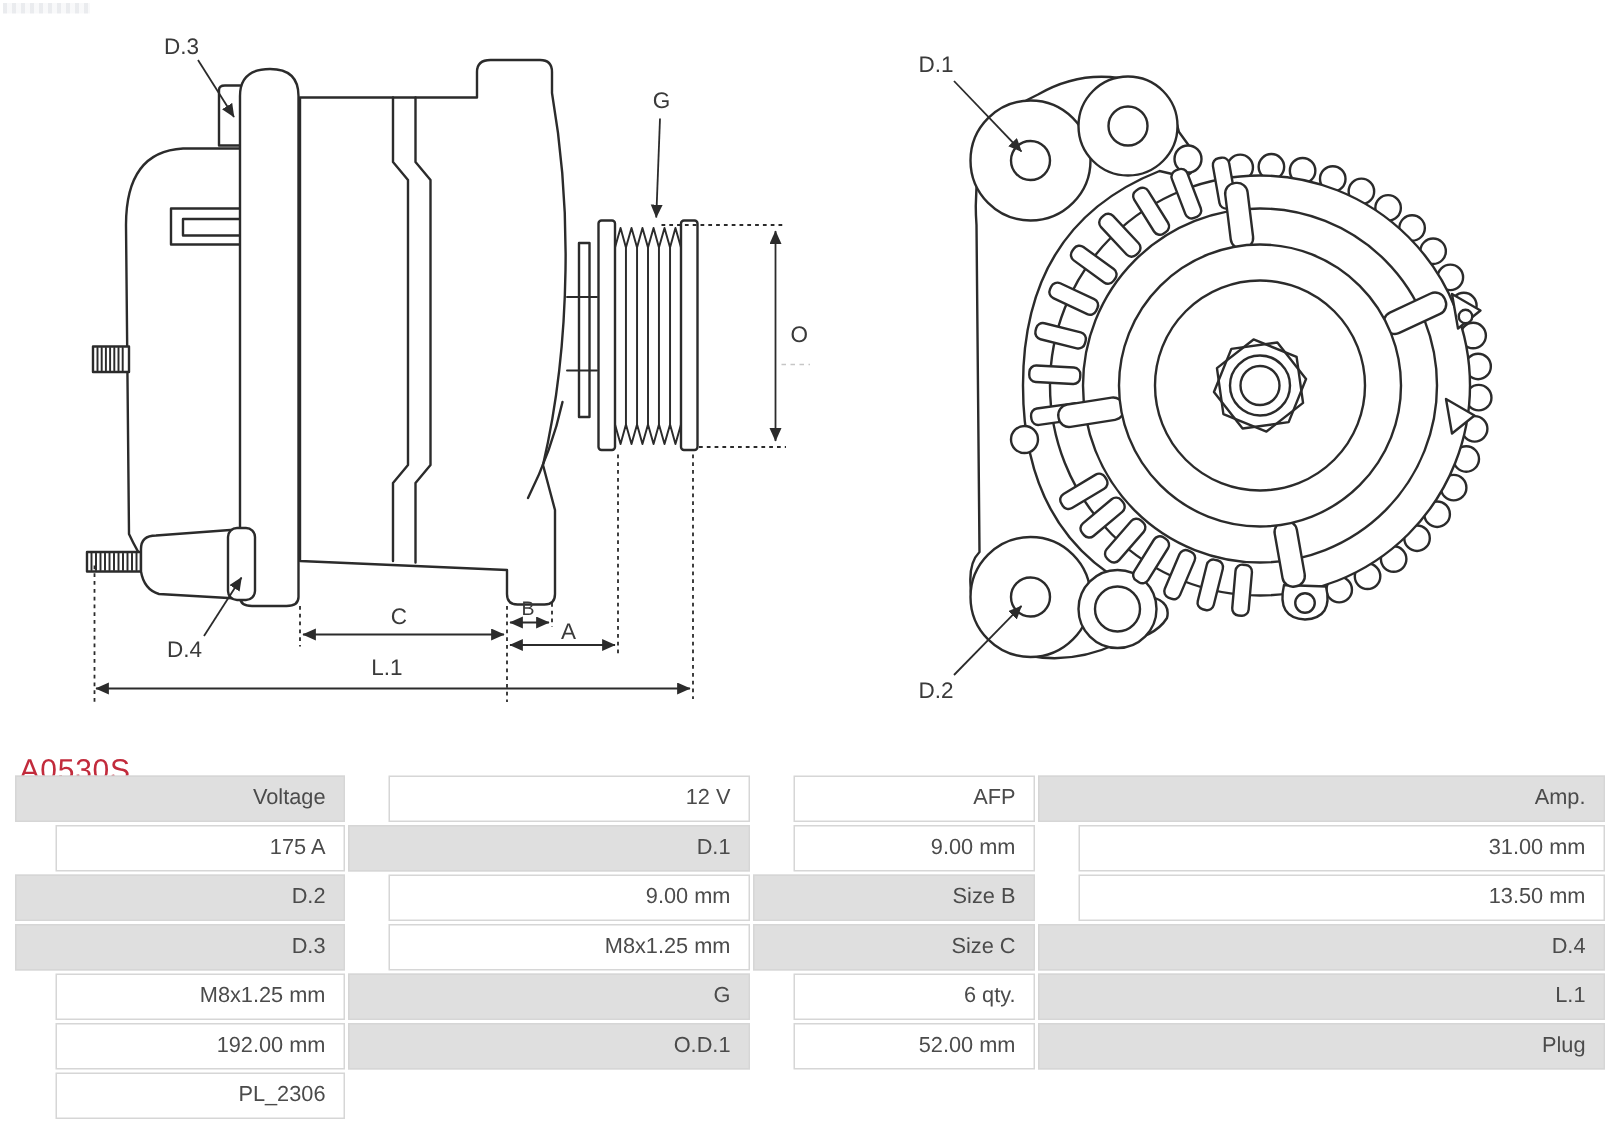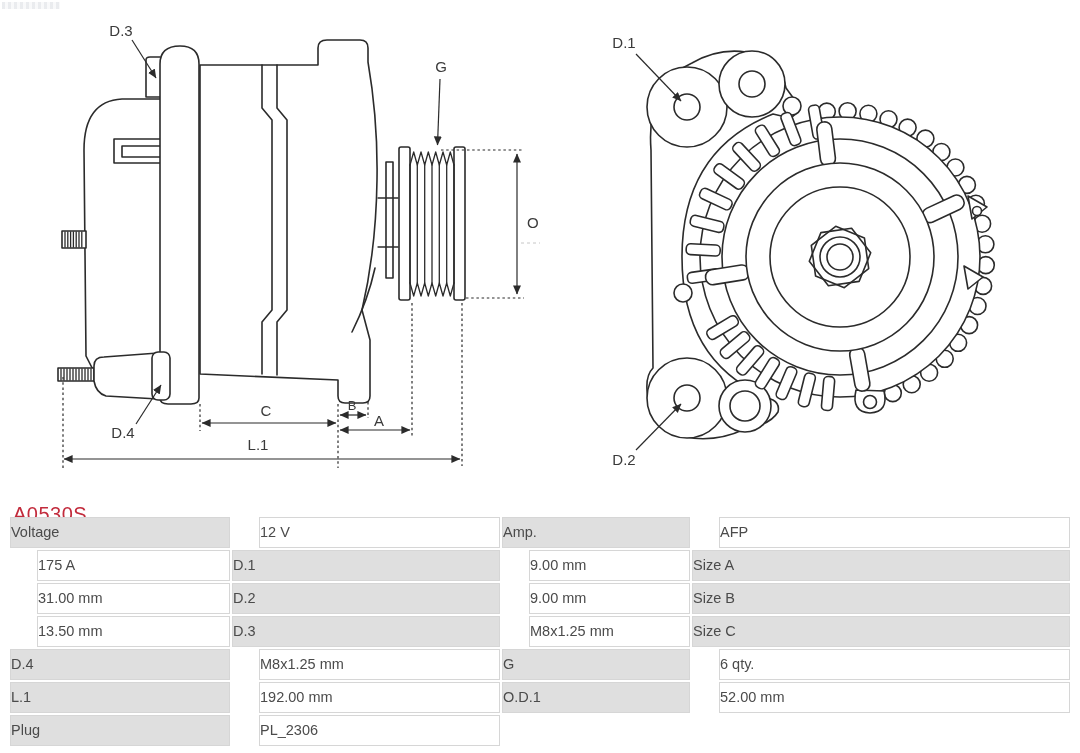--- a/index.html
+++ b/index.html
@@ -13,21 +13,21 @@
   .nf{fill:none;}
   .thin{stroke-width:1.3;}
   .dim{stroke:#2b2b2b;stroke-width:1.2;fill:none;}
   .dot{stroke:#2b2b2b;stroke-width:1.2;fill:none;stroke-dasharray:2.5 2.7;}
   .ghost{stroke:#c6c6c6;stroke-width:1;fill:none;stroke-dasharray:3 3;}
   .lbl{font-family:"Liberation Sans",sans-serif;font-size:15px;fill:#3a3a3a;}
   .lbl.s{font-size:13px;}
   .title{position:absolute;left:13px;top:483px;font-size:20px;letter-spacing:.5px;margin-top:20px;}
   .spec{position:absolute;left:10px;top:517px;width:1060px;display:grid;
         grid-template-columns:220px 268px 188px 378px;grid-auto-rows:31px;gap:2px;}
-  .c{font-size:14.5px;color:#4b4b4b;line-height:29px;text-align:left;padding-right:12px;
+  .c{font-size:14.5px;color:#4b4b4b;line-height:29px;text-align:right;padding-right:12px;
      box-sizing:border-box;border:1px solid #d6d6d6;overflow:hidden;white-space:nowrap;}
   .c.l{background:#dfdfdf;}
   .c.v{background:#ffffff;margin-left:27px;}
 </style>
 </head>
 <body>
 
 <div class="stage">
 
   <div class="wm"></div>
@@ -223,28 +223,27 @@
     </g>
     <text class="lbl" x="84" y="48" text-anchor="middle">D.1</text>
     <text class="lbl" x="84" y="465" text-anchor="middle">D.2</text>
   </svg>
 
   <div class="title" id="partTitle" style="color: rgb(194, 43, 60);">A0530S</div>
 
   <div class="spec">
     <div class="c l">Voltage</div>
     <div class="c v">12 V</div>
+    <div class="c v">AFP</div>
+
     <div class="c l">Amp.</div>
-
-    <div class="c v">AFP</div>
     <div class="c v">175 A</div>
     <div class="c l">D.1</div>
     <div class="c v">9.00 mm</div>
 
-    <div class="c l">Size A</div>
     <div class="c v">31.00 mm</div>
     <div class="c l">D.2</div>
     <div class="c v">9.00 mm</div>
 
     <div class="c l">Size B</div>
     <div class="c v">13.50 mm</div>
     <div class="c l">D.3</div>
     <div class="c v">M8x1.25 mm</div>
 
     <div class="c l">Size C</div>

